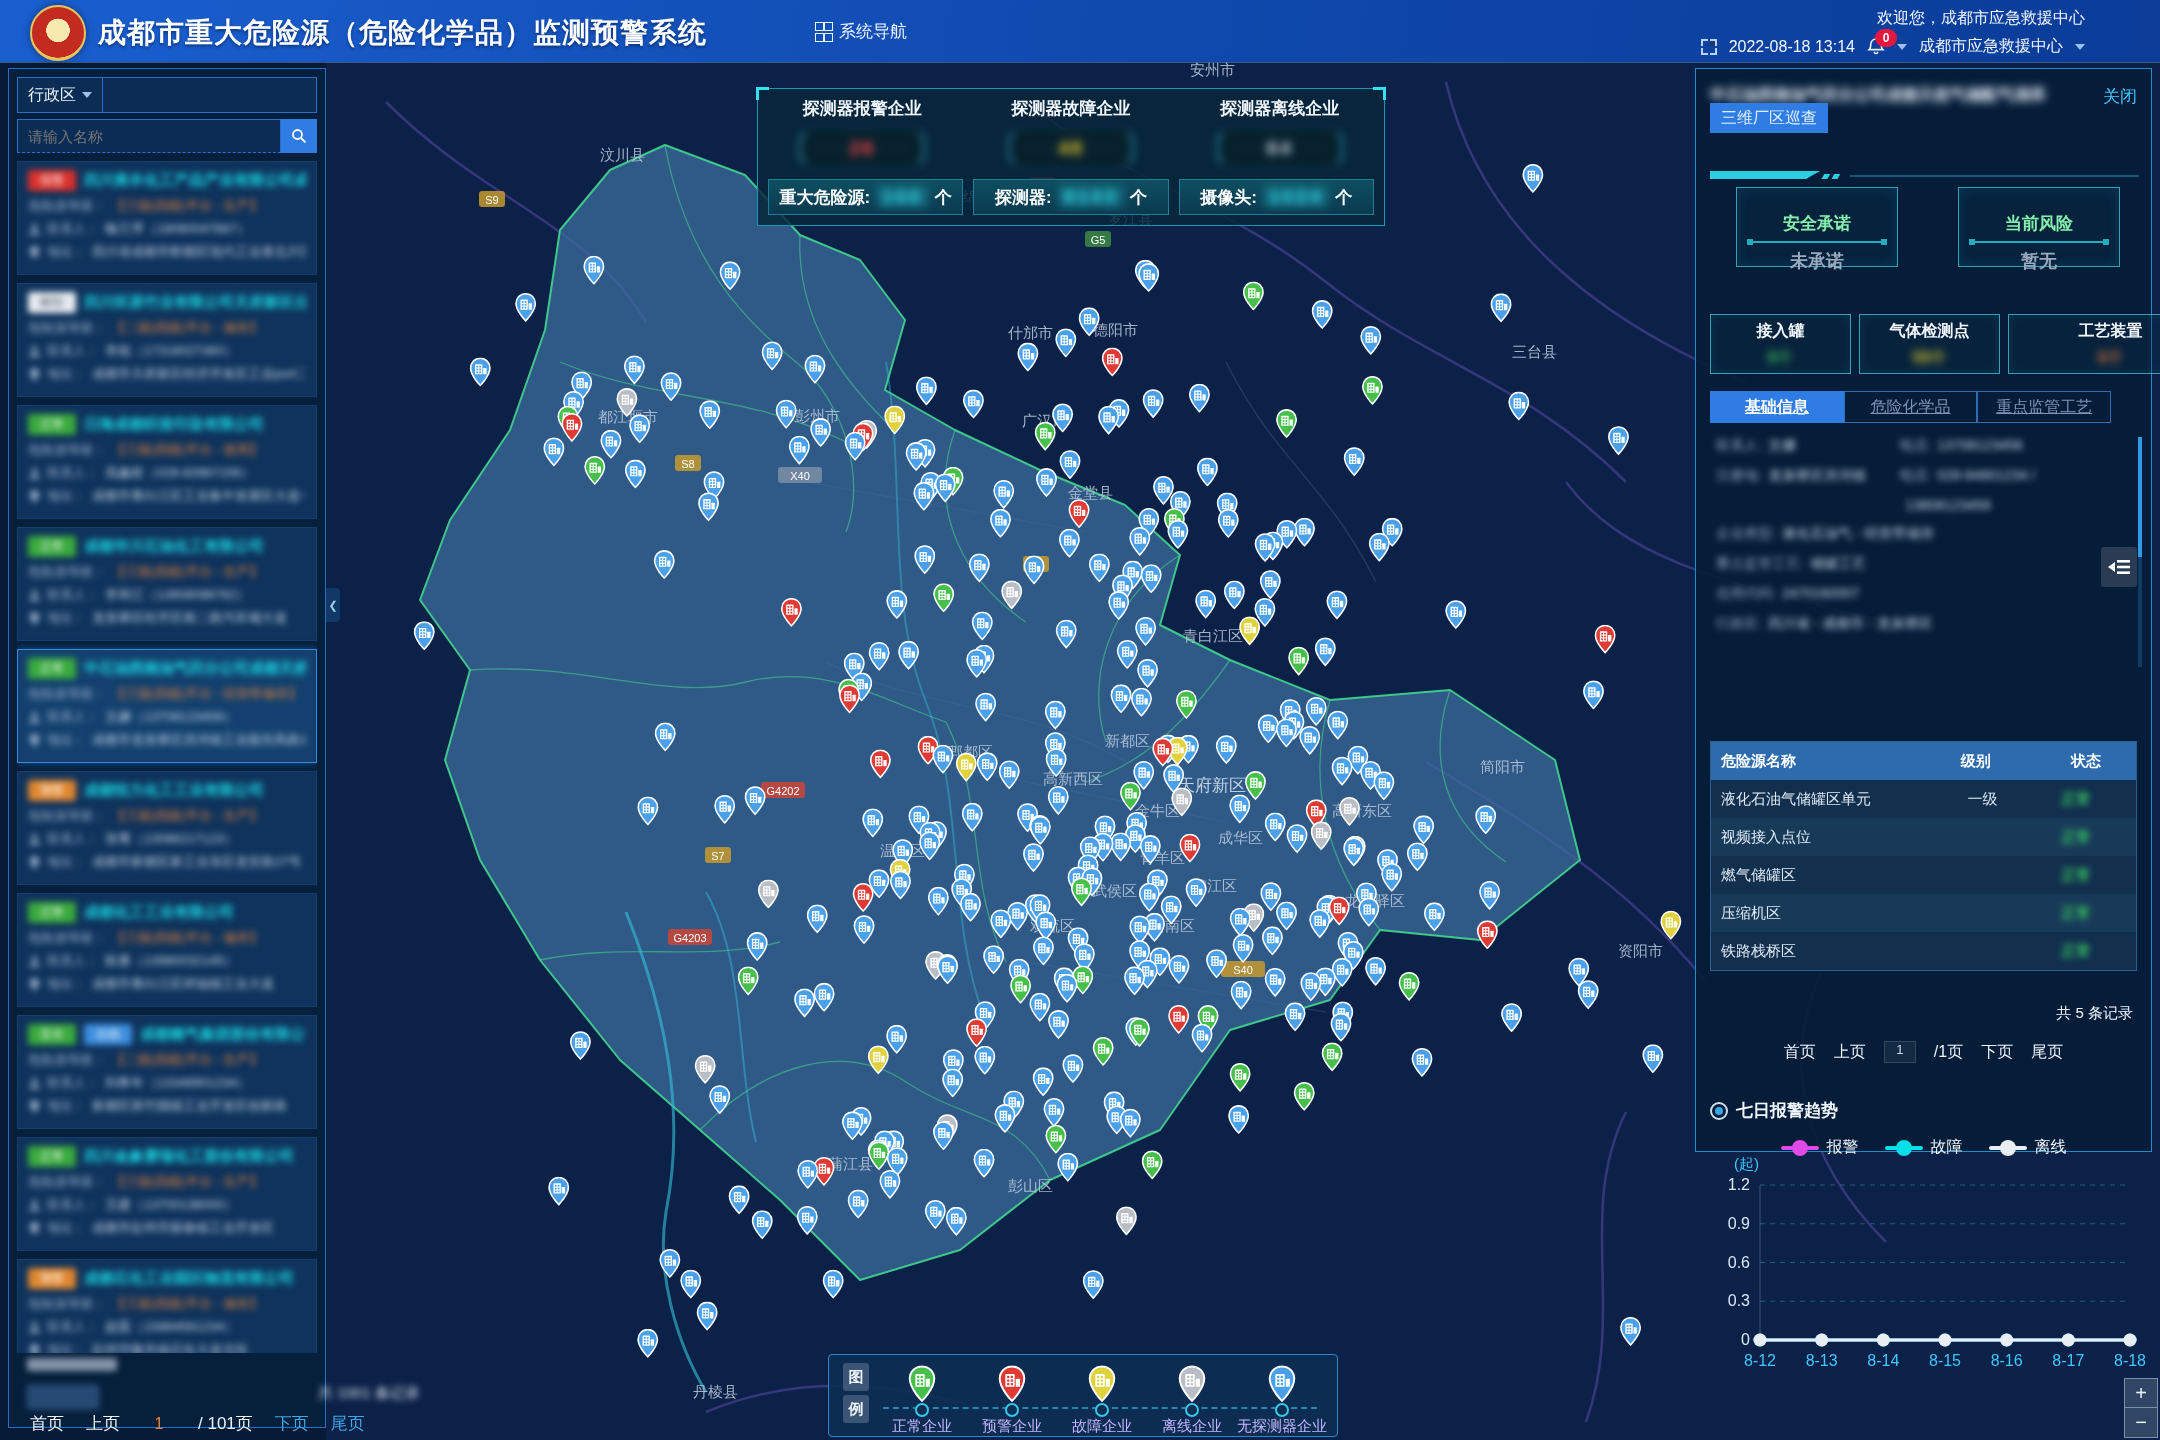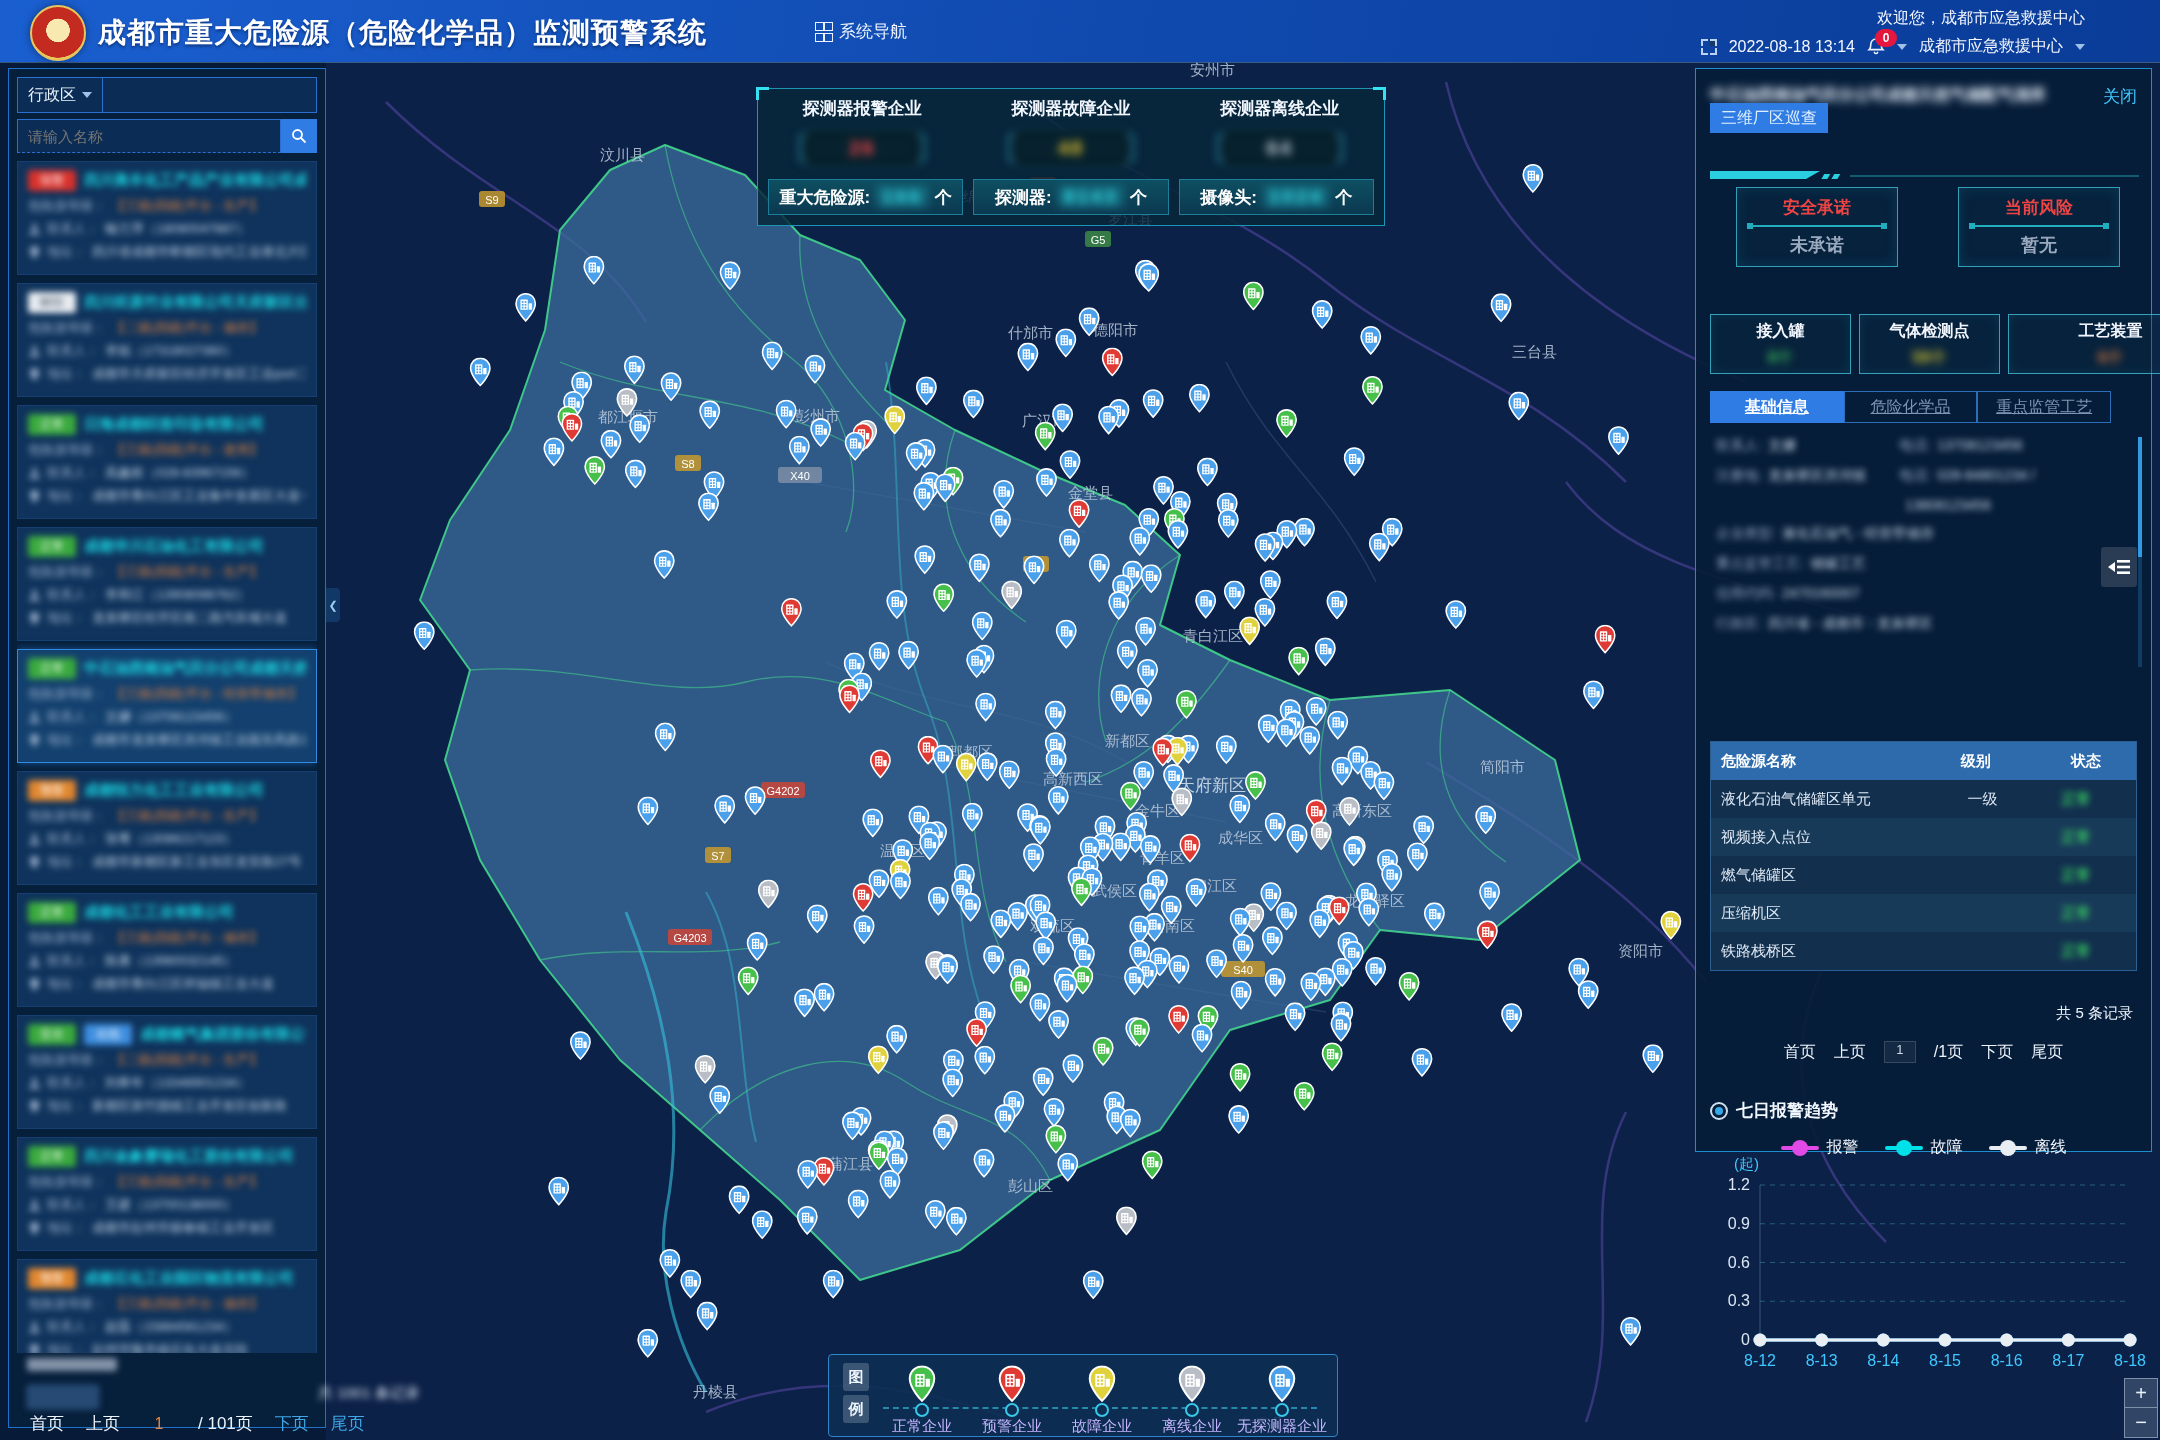--- a/index.html
+++ b/index.html
@@ -88,21 +88,21 @@
   
   #right-panel{left:1695px;top:68px;width:457px;height:1084px;z-index:20;background:rgba(6,29,56,.93);border-color:#1d8fd0;}
   .rp-pad{position:absolute;left:14px;right:14px;}
   #rp-title{top:16px;font-size:16px;font-weight:bold;color:#e8f1fb;width:380px;white-space:nowrap;overflow:hidden;}
   #rp-close{position:absolute;right:14px;top:16px;color:#3fc8ff;font-size:17px;cursor:pointer;}
   #btn-patrol{position:absolute;left:14px;top:34px;width:118px;height:30px;background:#2e7ce4;border:none;
     color:#ddeeff;font-size:16px;cursor:pointer;}
   #deco-line{position:absolute;left:14px;top:96px;right:14px;height:8px;}
   .rp-box{position:absolute;border:1px solid rgba(70,215,235,.7);background:rgba(10,45,70,.35);
     box-shadow:inset 0 0 14px rgba(40,180,220,.15);text-align:center;}
-  .rp-box .bx-label{font-size:17px;font-weight:bold;color:#ef4444;margin-top:8px;}
+  .rp-box .bx-label{font-size:17px;font-weight:bold;color:#86efac;margin-top:24px;}
   .bx-div{height:2px;background:linear-gradient(90deg,#2ad0e0,#2ad0e0);margin:6px 10px;position:relative;opacity:.8}
   .bx-div:before,.bx-div:after{content:"";position:absolute;top:-2px;width:6px;height:6px;background:#2ad0e0;}
   .bx-div:before{left:0;} .bx-div:after{right:0;}
   .rp-box .bx-value{font-size:18px;font-weight:bold;color:#9aa9bd;margin-top:4px;}
   .metric-box{position:absolute;top:245px;height:58px;border:1px solid rgba(70,215,235,.7);
     background:rgba(10,45,70,.3);text-align:center;box-shadow:inset 0 0 12px rgba(40,180,220,.12);}
   .metric-box .m-label{font-size:16px;font-weight:bold;color:#f2f7ff;margin-top:6px;}
   .metric-box .m-value{font-size:16px;font-weight:bold;margin-top:6px;}
   #rp-tabs{position:absolute;left:14px;top:322px;right:40px;height:32px;display:flex;}
   .tab{flex:1;border:1px solid #2e6db8;color:#7e95b5;font-size:16px;display:flex;align-items:center;justify-content:center;cursor:pointer;text-decoration:underline;}

